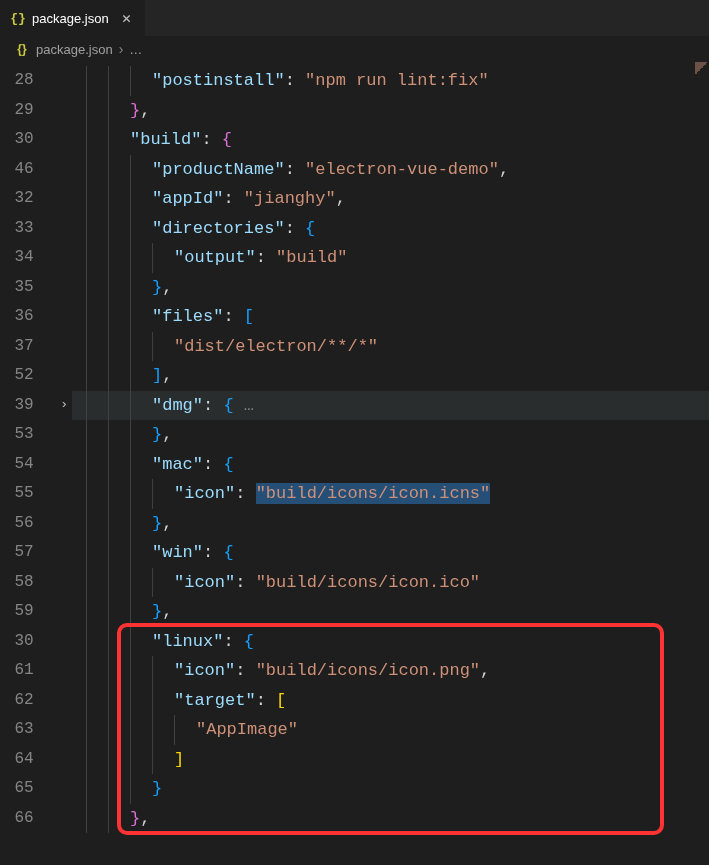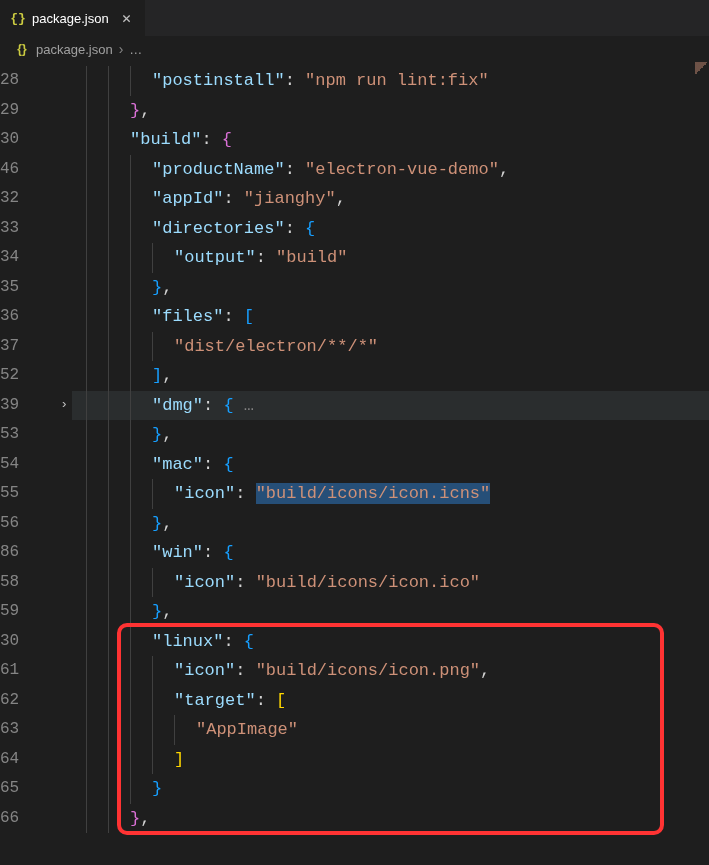--- a/index.html
+++ b/index.html
@@ -80,21 +80,21 @@
     }
     .gutter {
       width: 72px;
       flex-shrink: 0;
       background: #1e1e1e;
       padding-top: 4px;
     }
     .line-number {
       height: 29.5px;
       color: #858585;
-      text-align: left;
+      text-align: center;
       padding-right: 24px;
       font-size: 16px;
       line-height: 29.5px;
       position: relative;
     }
     .fold-chevron {
       position: absolute;
       right: 4px;
       top: 50%;
       transform: translateY(-50%);
@@ -172,21 +172,21 @@
       <div class="line-number">34</div>
       <div class="line-number">35</div>
       <div class="line-number">36</div>
       <div class="line-number">37</div>
       <div class="line-number">52</div>
       <div class="line-number">39<span class="fold-chevron">›</span></div>
       <div class="line-number">53</div>
       <div class="line-number">54</div>
       <div class="line-number">55</div>
       <div class="line-number">56</div>
-      <div class="line-number">86</div>
+      <div class="line-number">57</div>
       <div class="line-number">58</div>
       <div class="line-number">59</div>
       <div class="line-number">30</div>
       <div class="line-number">61</div>
       <div class="line-number">62</div>
       <div class="line-number">63</div>
       <div class="line-number">64</div>
       <div class="line-number">65</div>
       <div class="line-number">66</div>
     </div>

